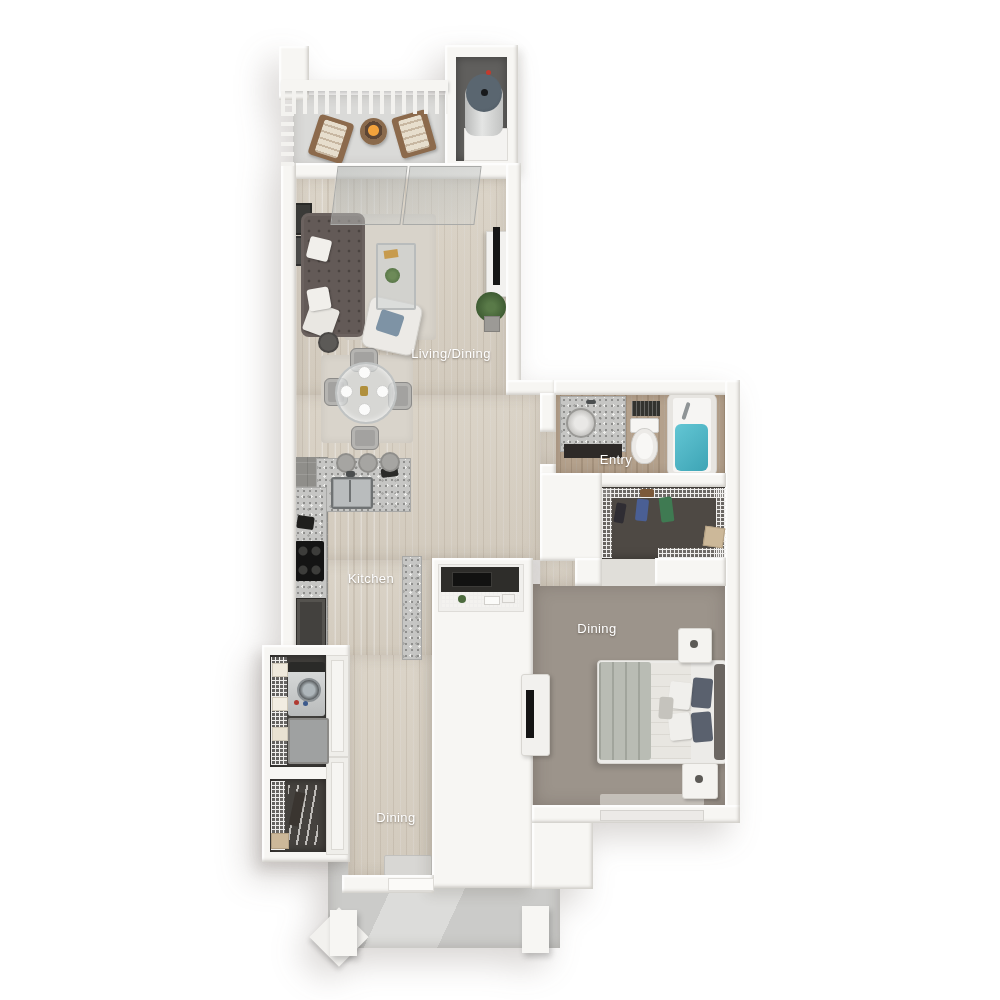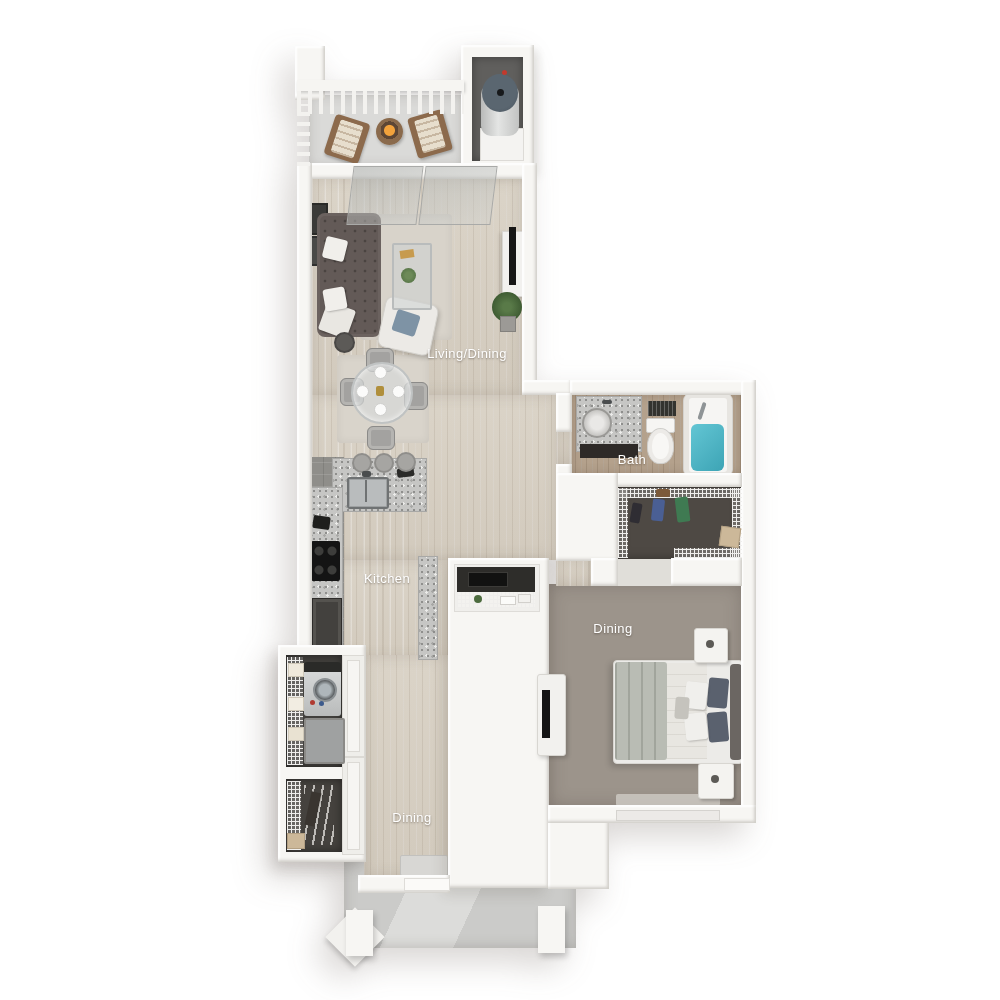--- a/index.html
+++ b/index.html
@@ -1,17 +1,17 @@
 <!DOCTYPE html>
 <html><head>
 <meta charset="utf-8">
 <style>
   html,body{margin:0;padding:0;background:#ffffff;}
   #stage{position:relative;width:800px;height:1000px;background:#ffffff;overflow:hidden;
-         font-family:"Liberation Sans",sans-serif;margin-left:16px;}
+         font-family:"Liberation Sans",sans-serif;}
   #plan{position:absolute;inset:0;filter:drop-shadow(-12px 14px 16px rgba(80,70,60,0.22));}
   .abs{position:absolute;}
   .wall{position:absolute;background:#f7f6f3;z-index:20;
         box-shadow:inset -2px -2px 3px rgba(165,160,150,0.45), inset 2px 2px 2px #ffffff;}
   .floor-wood{position:absolute;z-index:5;background-color:#d9d2c6;
         background-image:
           repeating-linear-gradient(90deg, rgba(255,255,255,0.30) 0 1.5px, rgba(0,0,0,0) 1.5px 13px),
           repeating-linear-gradient(90deg, rgba(125,108,88,0.14) 0 1px, rgba(0,0,0,0) 1px 6.5px),
           linear-gradient(180deg,#dbd4c8,#d2cabd);
         box-shadow:inset 0 0 16px rgba(95,85,72,0.18);}
@@ -210,19 +210,19 @@
     <div class="abs in24" style="left:271px;top:833px;width:16px;height:14px;background:#ccb899;border:1px solid #b3a083;"></div>
     <div class="abs door-panel in22" style="left:326px;top:655px;width:21px;height:100px;"></div>
     <div class="abs door-panel in22" style="left:326px;top:757px;width:21px;height:96px;"></div>
 
     <div class="abs f11" style="left:384px;top:855px;width:46px;height:19px;background:#d8d7d4;border:1px solid #c2c1be;border-radius:2px;"></div>
 
     <div class="abs glass" style="left:334px;top:166px;width:68px;height:57px;transform:skewX(-7deg);background:linear-gradient(160deg, rgba(172,175,173,0.60), rgba(205,207,205,0.42));border:1px solid #a9aaa8;"></div>
     <div class="abs glass" style="left:406px;top:166px;width:70px;height:57px;transform:skewX(-7deg);background:linear-gradient(160deg, rgba(180,183,181,0.55), rgba(210,212,210,0.40));border:1px solid #a9aaa8;"></div>
 
     <div class="label" style="left:451px;top:353px;">Living/Dining</div>
-    <div class="label" style="left:616px;top:459px;">Bath</div>
+    <div class="label" style="left:616px;top:459px;">Entry</div>
     <div class="label" style="left:371px;top:578px;">Kitchen</div>
     <div class="label" style="left:597px;top:628px;">Dining</div>
     <div class="label" style="left:396px;top:817px;">Dining</div>
 
   </div>
 </div>
 
 </body></html>

